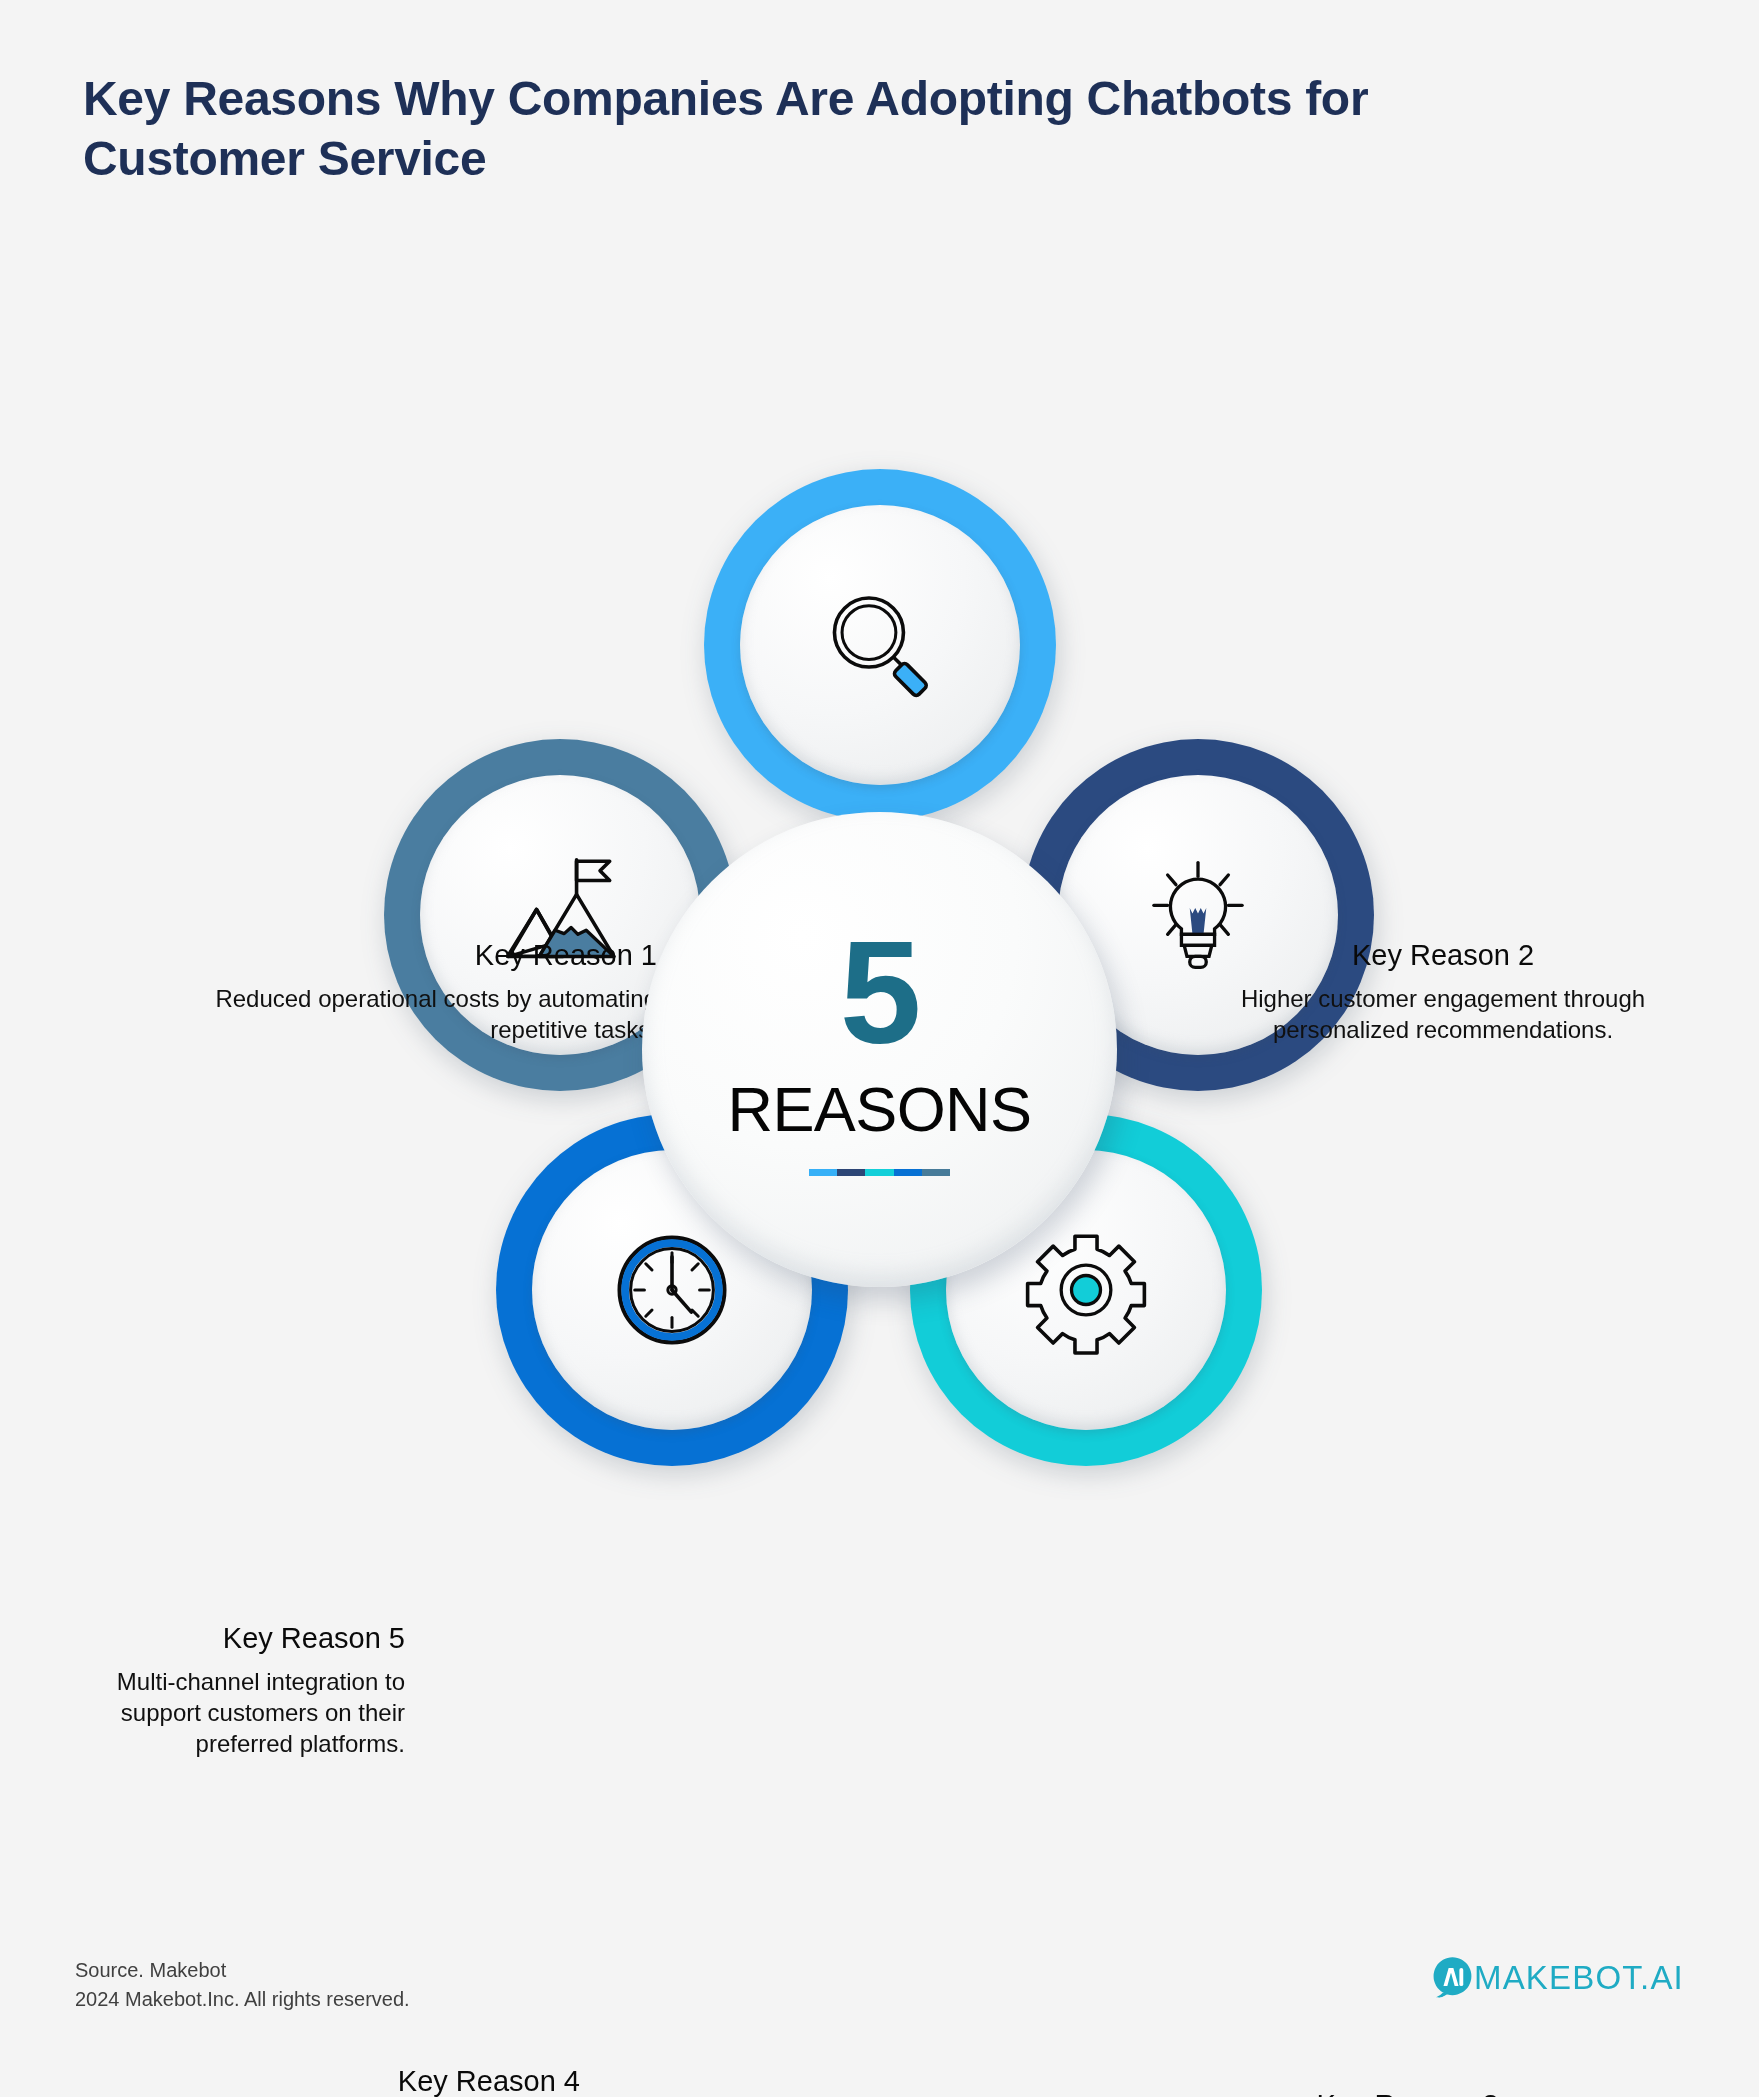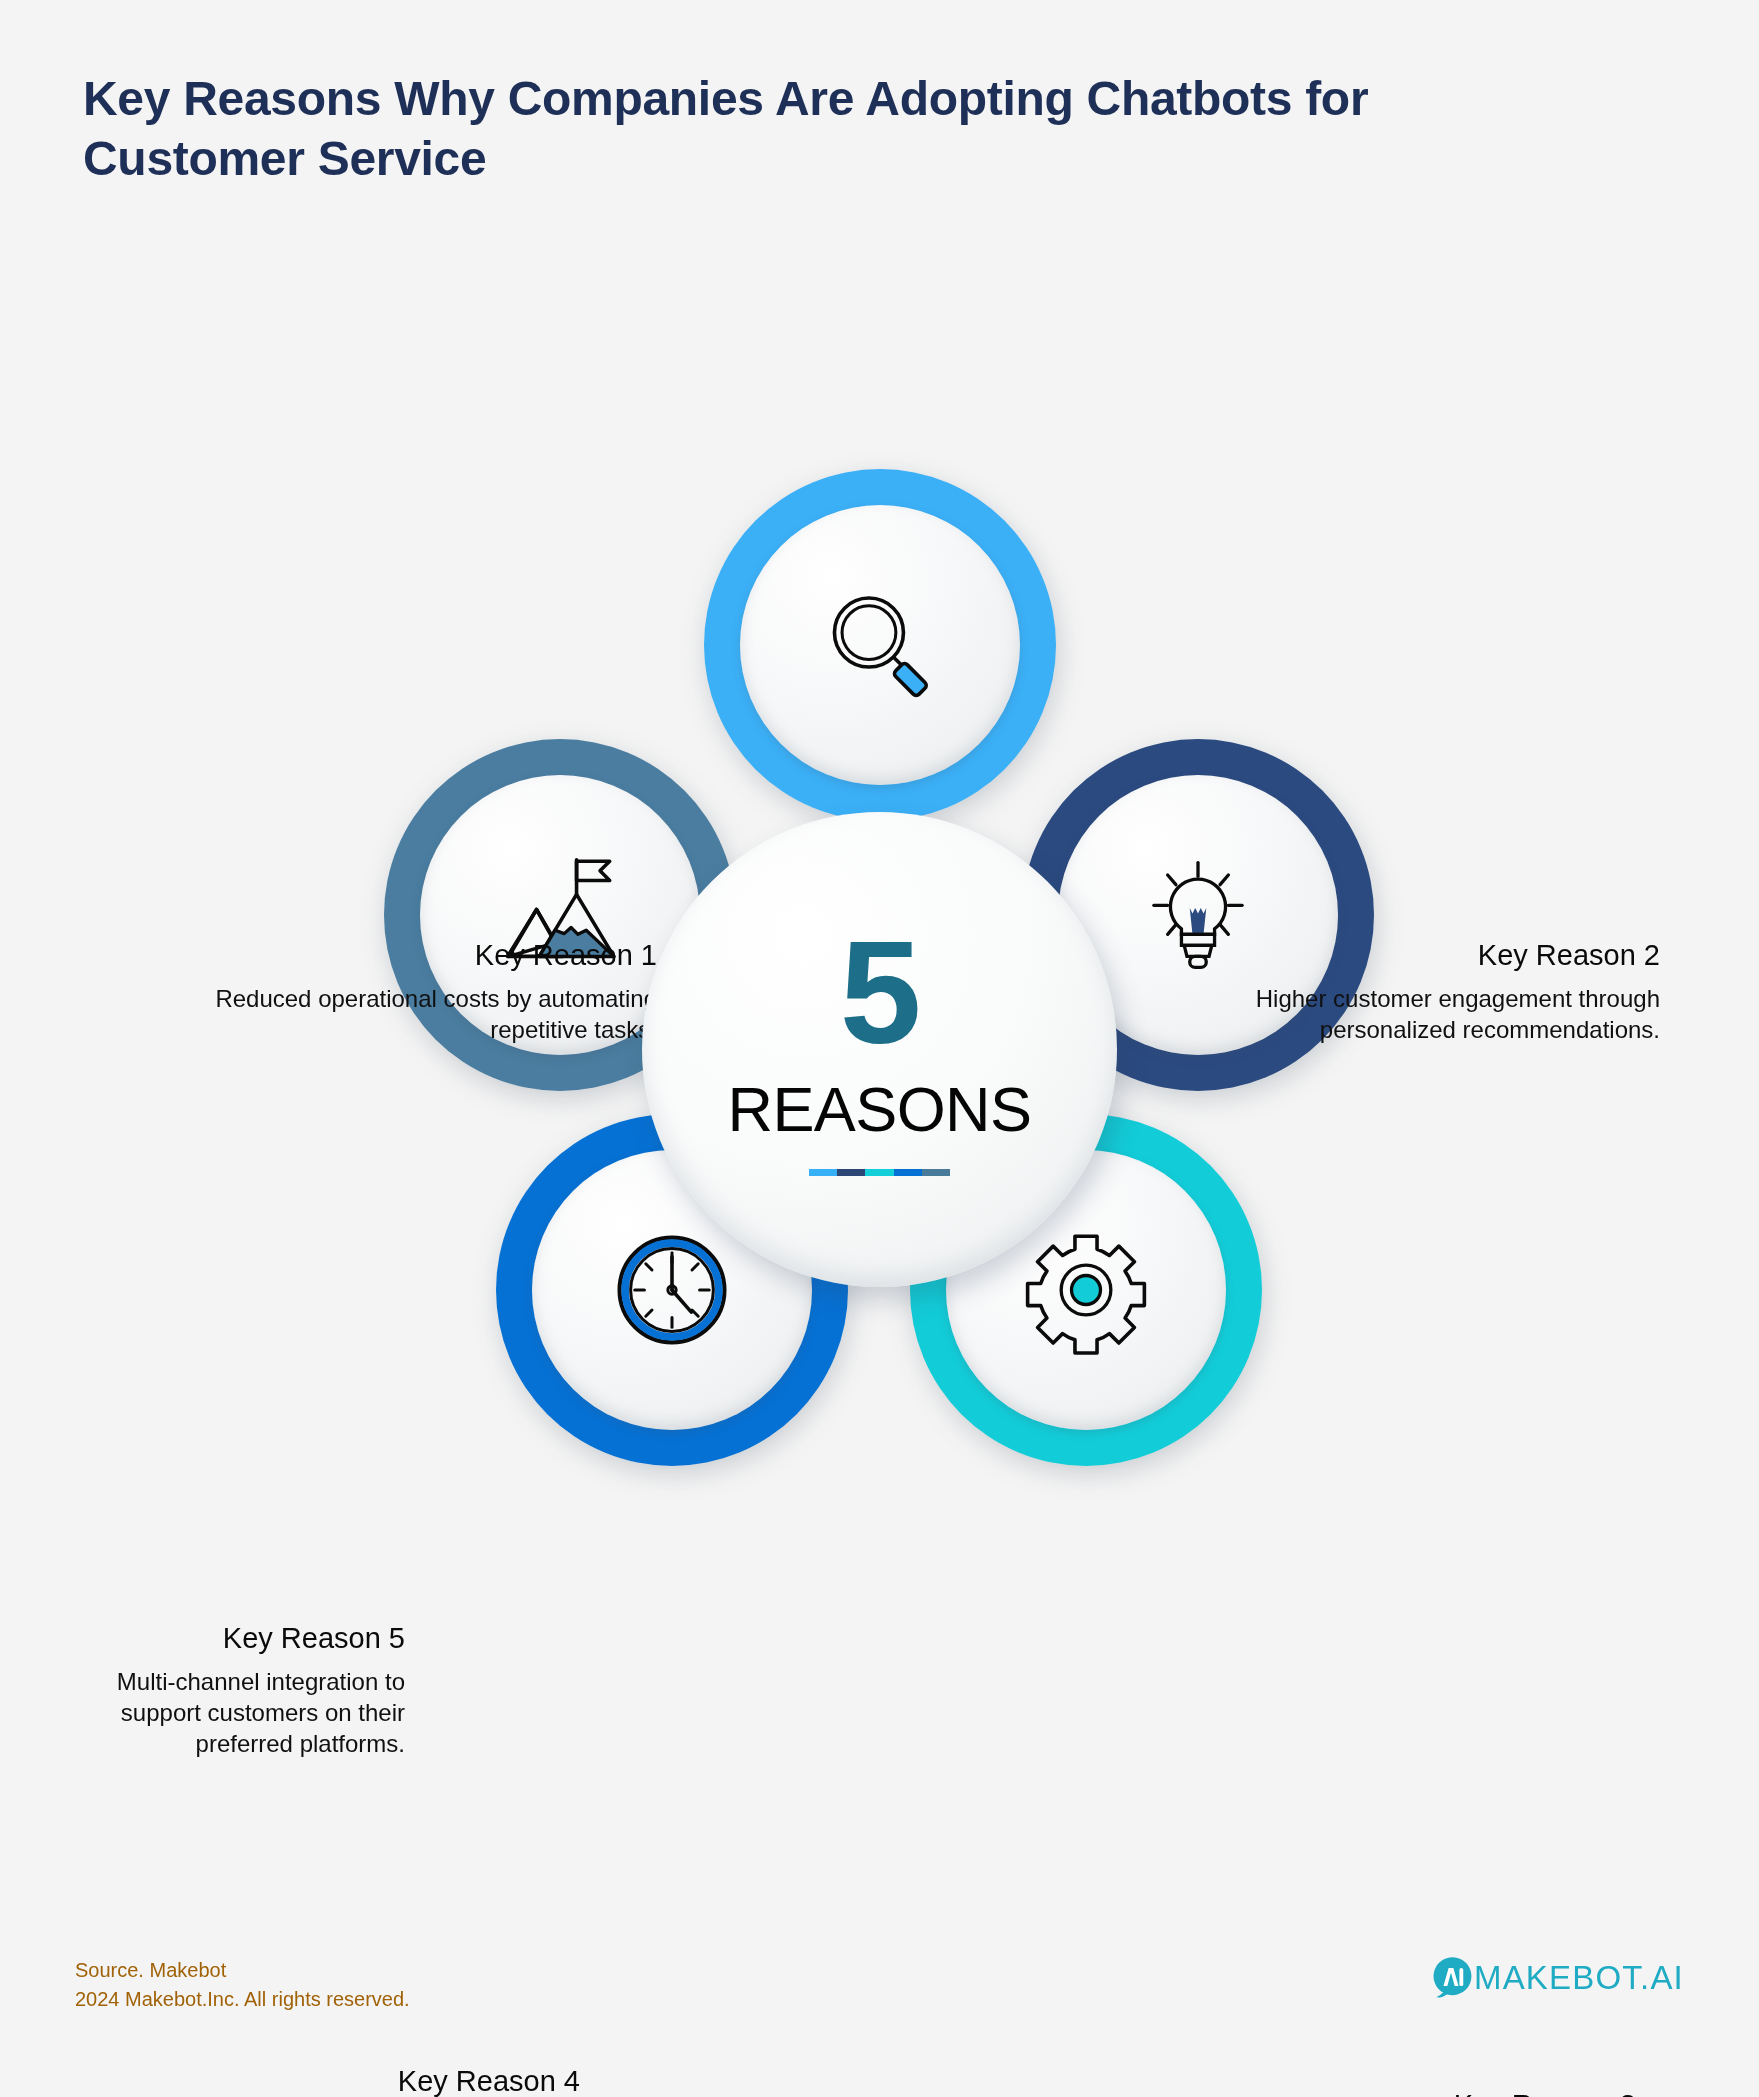--- a/index.html
+++ b/index.html
@@ -93,34 +93,34 @@
   .label .lab-title{
     font-size:29px; font-weight:normal;
     color:#0a0a0a; line-height:1.18;
     margin-bottom:10.6px;
   }
   .label .lab-body{
     font-size:24px; color:#101010;
     line-height:1.30;
   }
   .ta-right{ text-align:right; }
-  .ta-left { text-align:right;  }
+  .ta-left { text-align:center;  }
 
   #label-1{ left:176px;  top:481px;  width:481px;  }
   #label-2{ left:1226px; top:481px;  width:434px;  }
   #label-3{ left:1179px; top:1631px; width:457px;  }
   #label-4{ left:111px;  top:1607px; width:469px;  }
   #label-5{ left:65px;  top:1164px; width:340px;  }
 
   
   #footer-source{
     position:absolute;
     left:75px; top:1956px;
     font-size:20px; line-height:1.45;
-    color:#a16207;
+    color:#404040;
   }
   #logo{
     position:absolute;
     right:75px; top:1956px;
     display:flex; align-items:center; 
   }
   #logo-mark{ width:43px; height:43px; flex:0 0 auto; }
   #logo-text{
     font-size:33px; color:#1fabc4;
     letter-spacing:1.2px; font-weight:normal;

